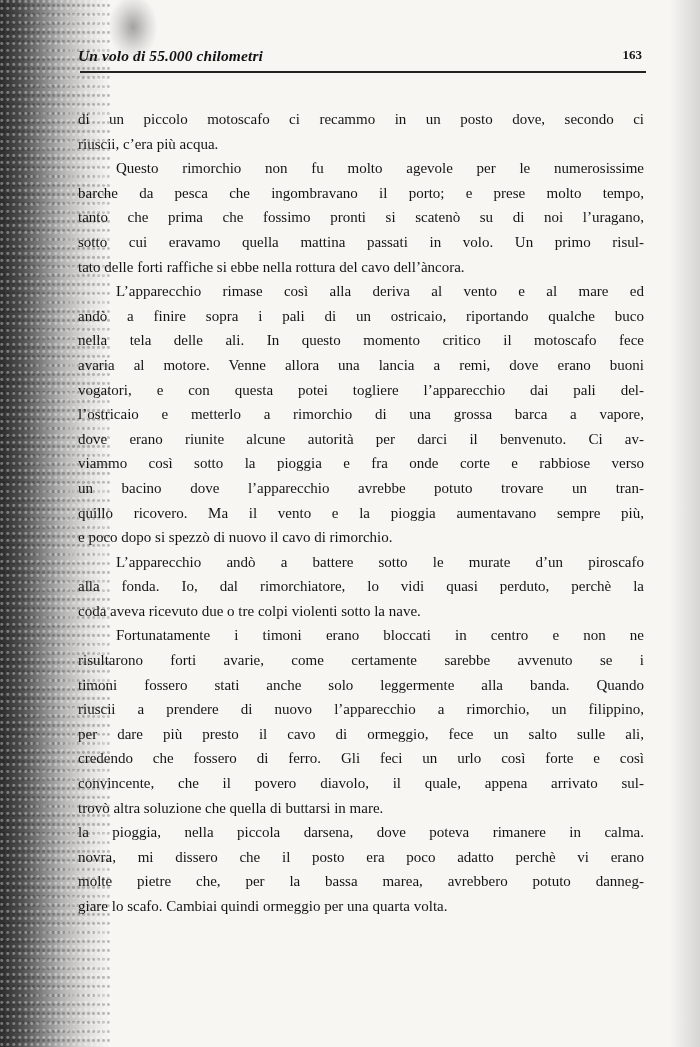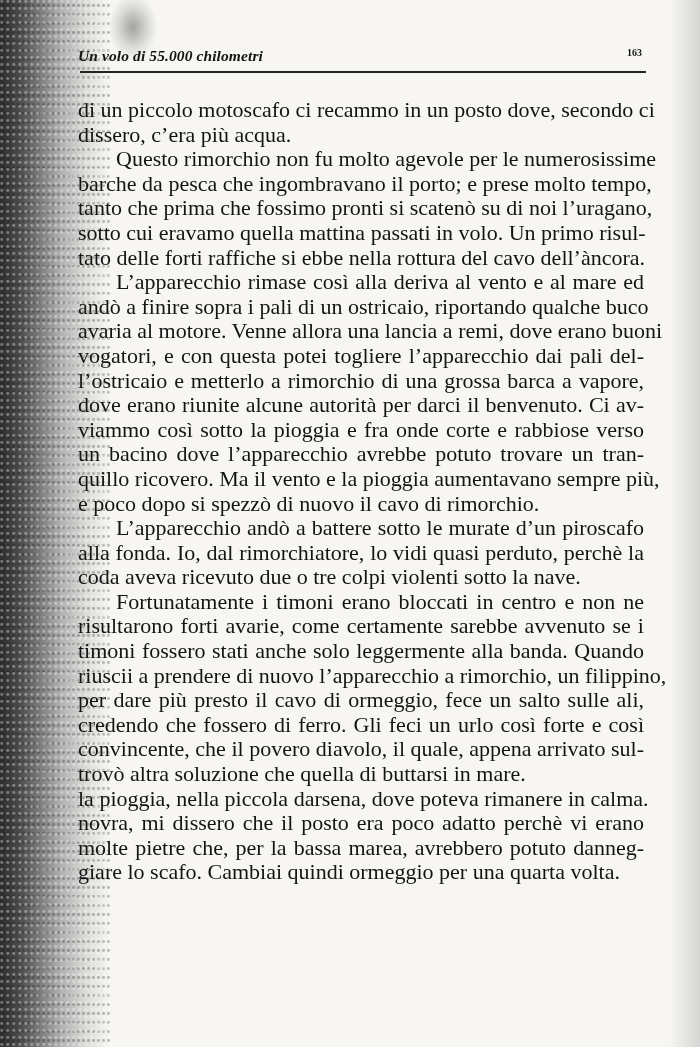--- a/index.html
+++ b/index.html
@@ -34,30 +34,30 @@
     position: absolute; left: 78px; top: 44px; width: 566px; height: 30px;
   }
   .running-title {
     position: absolute; left: 0; right: 0; top: 3px; text-align: left;
     font-family: "Liberation Serif", "DejaVu Serif", serif;
     font-style: italic; font-weight: bold; font-size: 15.5px; letter-spacing: 0.1px;
   }
   .page-number {
     position: absolute; right: 2px; top: 3px;
     font-family: "Liberation Serif", "DejaVu Serif", serif;
-    font-weight: bold; font-size: 10px;
+    font-weight: bold; font-size: 13px;
   }
   .header-rule {
     position: absolute; left: 80px; top: 71px; width: 566px; height: 2px;
     background: #222;
   }
   .body-text {
-    position: absolute; left: 78px; top: 98px; width: 566px;
+    position: absolute; left: 78px; top: 107px; width: 566px;
     font-family: "Liberation Serif", "DejaVu Serif", serif;
-    font-size: 22px; line-height: 24.6px;
+    font-size: 15px; line-height: 24.6px;
   }
   .line {
     display: block; white-space: nowrap;
     text-align: justify; text-align-last: justify;
     height: 24.6px;
   }
   .line.indent { padding-left: 38px; }
   .line.last { text-align-last: left; }
 </style>
 </head>
@@ -69,32 +69,33 @@
 
 <div class="header">
   <span class="running-title">Un volo di 55.000 chilometri</span>
   <span class="page-number">163</span>
 </div>
 <div class="header-rule"></div>
 
 <div class="body-text" id="body-text">
     <div>
       <span class="line">di un piccolo motoscafo ci recammo in un posto dove, secondo ci</span>
-      <span class="line last">dissero, c’era più acqua.</span>
+      <span class="line last">riuscii, c’era più acqua.</span>
     </div>
     <div>
       <span class="line indent">Questo rimorchio non fu molto agevole per le numerosissime</span>
       <span class="line">barche da pesca che ingombravano il porto; e prese molto tempo,</span>
       <span class="line">tanto che prima che fossimo pronti si scatenò su di noi l’uragano,</span>
       <span class="line">sotto cui eravamo quella mattina passati in volo. Un primo risul-</span>
       <span class="line last">tato delle forti raffiche si ebbe nella rottura del cavo dell’àncora.</span>
     </div>
     <div>
       <span class="line indent">L’apparecchio rimase così alla deriva al vento e al mare ed</span>
       <span class="line">andò a finire sopra i pali di un ostricaio, riportando qualche buco</span>
+      <span class="line">nella tela delle ali. In questo momento critico il motoscafo fece</span>
       <span class="line">avaria al motore. Venne allora una lancia a remi, dove erano buoni</span>
       <span class="line">vogatori, e con questa potei togliere l’apparecchio dai pali del-</span>
       <span class="line">l’ostricaio e metterlo a rimorchio di una grossa barca a vapore,</span>
       <span class="line">dove erano riunite alcune autorità per darci il benvenuto. Ci av-</span>
       <span class="line">viammo così sotto la pioggia e fra onde corte e rabbiose verso</span>
       <span class="line">un bacino dove l’apparecchio avrebbe potuto trovare un tran-</span>
       <span class="line">quillo ricovero. Ma il vento e la pioggia aumentavano sempre più,</span>
       <span class="line last">e poco dopo si spezzò di nuovo il cavo di rimorchio.</span>
     </div>
     <div>

